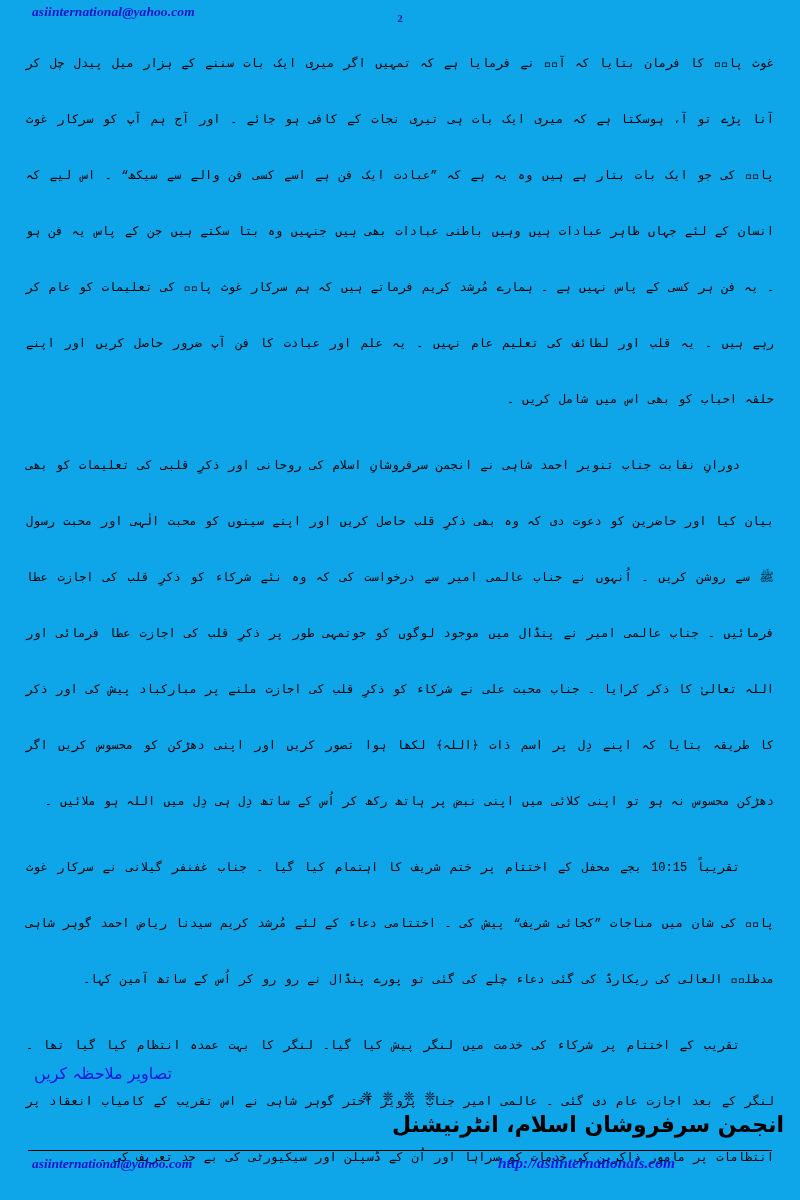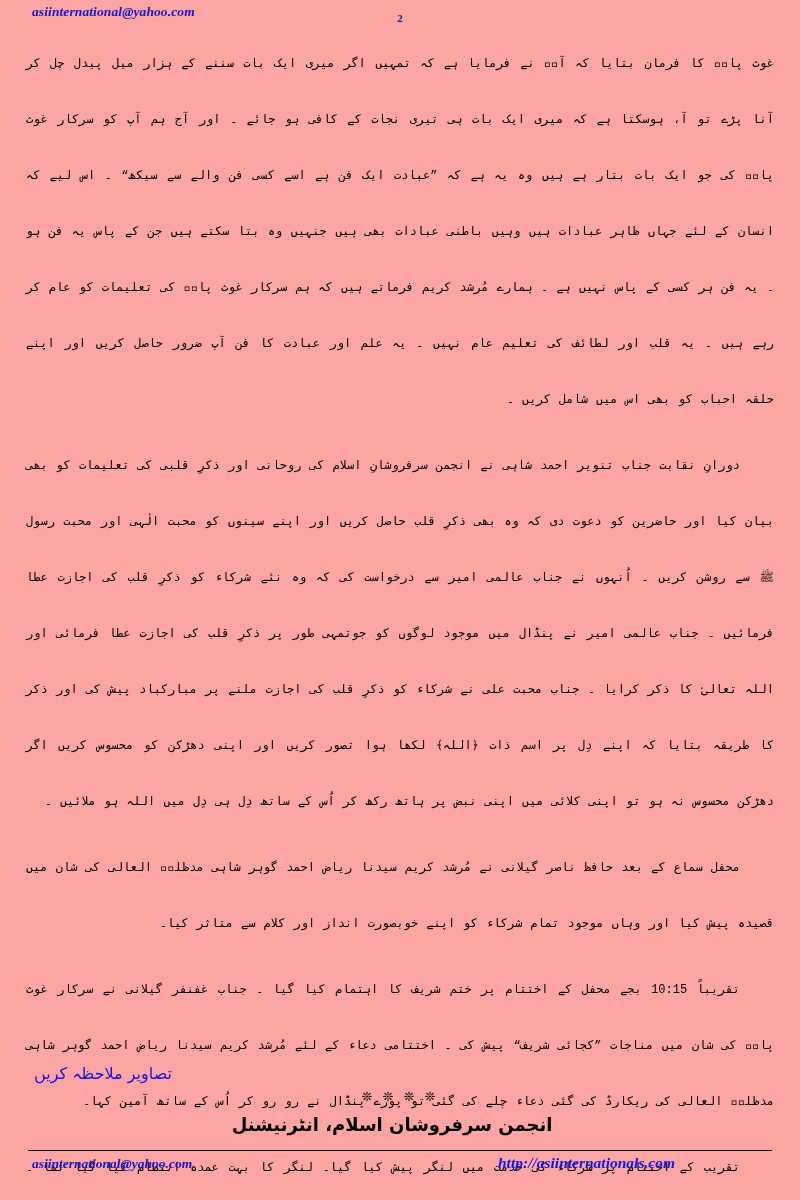--- a/index.html
+++ b/index.html
@@ -12,21 +12,21 @@
     height: 1200px;
     position: relative;
     font-family: "Liberation Serif", serif;
     overflow: hidden;
   }
   .page {
     position: absolute;
     inset: 0;
     width: 800px;
     height: 1200px;
-    background: #fca5a5;
+    background: #0ea5e9;
   }
 
   
   .header {
     position: absolute;
     top: 0;
     left: 0;
     width: 800px;
     height: 34px;
   }
@@ -113,24 +113,24 @@
     color: #000000;
     line-height: 14px;
   }
 
   
   .org-line {
     position: absolute;
     left: 0;
     right: 16px;
     top: 1112px;
-    text-align: center;
+    text-align: right;
     direction: rtl;
     font-family: "DejaVu Sans", sans-serif;
-    font-size: 18px;
+    font-size: 22px;
     font-weight: bold;
     color: #000000;
     line-height: 26px;
   }
 
   
   .footer-rule {
     position: absolute;
     left: 28px;
     top: 1150px;
@@ -178,21 +178,20 @@
     <div class="page-number">2</div>
   </div>
 
   <div class="body-area">
 
     <p class="para">غوث پاکؒ کا فرمان بتایا کہ آپؒ نے فرمایا ہے کہ تمہیں اگر میری ایک بات سننے کے ہزار میل پیدل چل کر آنا پڑے تو آ، ہوسکتا ہے کہ میری ایک بات ہی تیری نجات کے کافی ہو جائے ۔ اور آج ہم آپ کو سرکار غوث پاکؒ کی جو ایک بات بتار ہے ہیں وہ یہ ہے کہ ”عبادت ایک فن ہے اسے کسی فن والے سے سیکھ“ ۔ اس لیے کہ انسان کے لئے جہاں ظاہر عبادات ہیں وہیں باطنی عبادات بھی ہیں جنہیں وہ بتا سکتے ہیں جن کے پاس یہ فن ہو ۔ یہ فن ہر کسی کے پاس نہیں ہے ۔   ہمارے مُرشد کریم فرماتے ہیں کہ ہم سرکار غوث پاکؒ کی تعلیمات کو عام کر رہے ہیں ۔ یہ قلب اور لطائف کی تعلیم عام نہیں ۔ یہ علم اور عبادت کا فن آپ ضرور حاصل کریں اور اپنے حلقہ احباب کو بھی اس میں شامل کریں ۔</p>
 
     <p class="para indent">دورانِ نقابت جناب تنویر احمد شاہی نے انجمن سرفروشانِ اسلام کی روحانی اور ذکرِ قلبی کی تعلیمات کو بھی بیان کیا اور حاضرین کو دعوت دی کہ وہ بھی ذکرِ قلب حاصل کریں اور اپنے سینوں کو محبت الٰہی  اور محبت رسول ﷺ سے روشن کریں ۔  اُنہوں نے جناب عالمی امیر سے درخواست کی کہ وہ نئے شرکاء کو ذکرِ قلب کی اجازت عطا فرمائیں ۔ جناب عالمی امیر نے پنڈال میں موجود لوگوں کو جوتمہی طور پر ذکرِ قلب کی اجازت عطا فرمائی اور اللہ تعالیٰ کا ذکر کرایا ۔ جناب محبت علی نے شرکاء کو ذکرِ قلب کی اجازت ملنے پر مبارکباد پیش کی اور ذکر کا طریقہ بتایا کہ اپنے دِل پر اسم ذات ﴿اللہ﴾ لکھا ہوا تصور کریں اور اپنی دھڑکن کو محسوس کریں اگر دھڑکن محسوس نہ ہو تو اپنی کلائی میں اپنی نبض پر ہاتھ رکھ کر اُس کے ساتھ دِل ہی دِل میں اللہ ہو ملائیں ۔</p>
 
 
-    <p class="para indent">محفل سماع کے بعد حافظ ناصر گیلانی نے مُرشد کریم سیدنا ریاض احمد گوہر شاہی مدظلہٗ العالی کی شان میں قصیدہ پیش کیا اور وہاں موجود تمام شرکاء کو اپنے خوبصورت انداز اور کلام  سے متاثر کیا۔</p>
 
     <p class="para indent">تقریباً 10:15 بجے محفل کے اختتام پر ختم شریف کا اہتمام کیا گیا ۔ جناب غفنفر گیلانی نے سرکار غوث پاکؒ کی شان میں مناجات  ”کجائی شریف“  پیش کی ۔  اختتامی دعاء کے لئے مُرشد کریم سیدنا ریاض احمد گوہر شاہی مدظلہٗ العالی کی ریکارڈ کی گئی دعاء چلے کی گئی تو پورے پنڈال نے رو رو کر اُس کے ساتھ آمین کہا۔</p>
 
     <p class="para indent tight">تقریب کے اختتام پر شرکاء کی خدمت میں لنگر پیش کیا گیا۔ لنگر کا بہت عمدہ انتظام کیا گیا تھا ۔  لنگر کے بعد اجازت عام دی گئی ۔ عالمی امیر جناب پرویز اختر گوہر شاہی نے اس تقریب کے کامیاب انعقاد پر انتظامات پر مامور ذاکرین کی خدمات کو سراہا اور اُن کے ڈسپلن اور سیکیورٹی کی بے حد تعریف کی ۔</p>
 
   </div>
 
   <div class="note-row">
     <div class="blue-note">تصاویر ملاحظہ کریں</div>
   </div>

